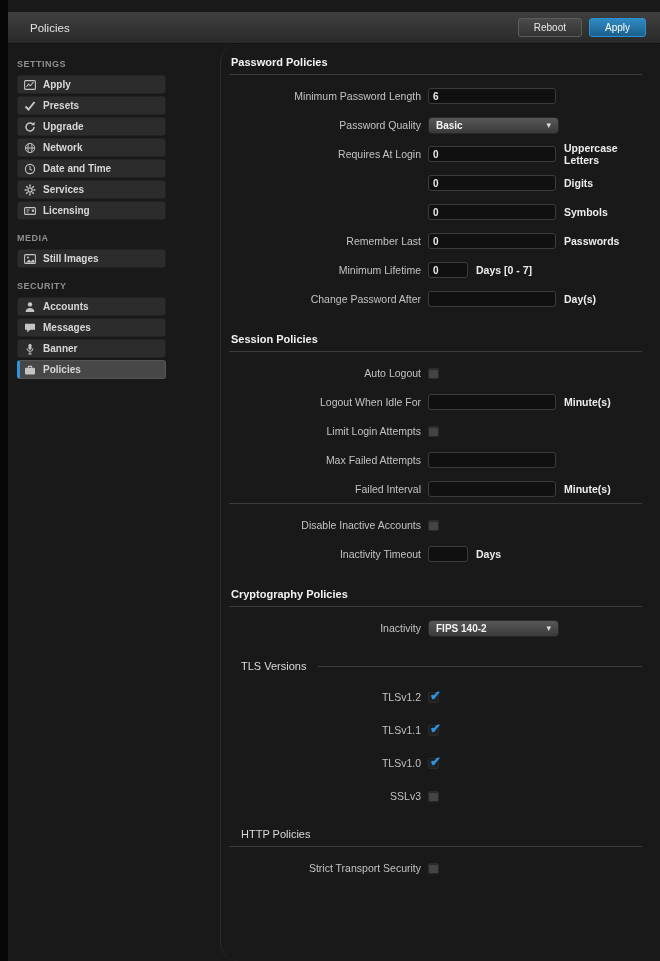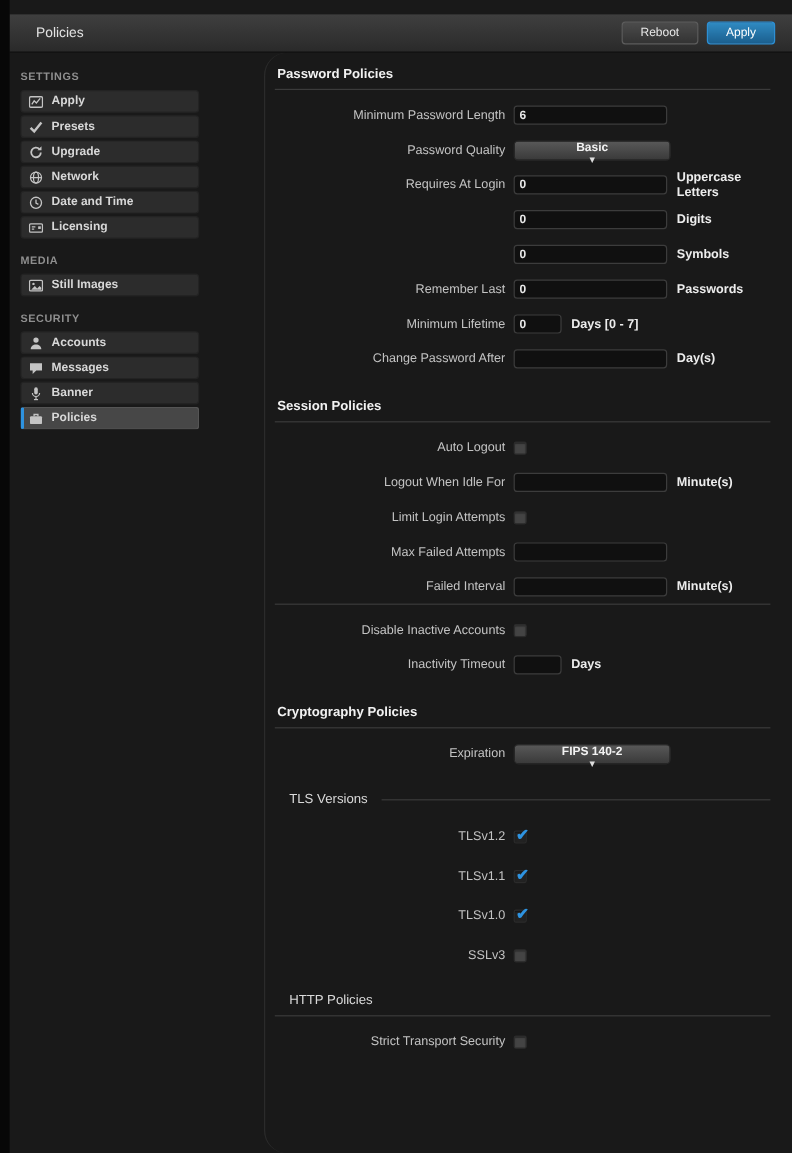--- a/index.html
+++ b/index.html
@@ -72,21 +72,21 @@
     color:#e9e9e9; font-size:10px; font-weight:bold;
     padding:0 4px; font-family:"Liberation Sans", sans-serif;
   }
   .tinput.small { width:40px; }
 
   .tselect {
     width:131px; height:17px;
     background:linear-gradient(#585858,#3a3a3a);
     border:1px solid #282828; border-radius:4px;
     display:flex; align-items:center; justify-content:space-between;
-    padding:0 7px; cursor:pointer;flex-direction:column;
+    padding:0 7px; cursor:pointer;
   }
   .tselect .val { font-size:10px; font-weight:bold; color:#f2f2f2; }
   .tselect .caret { font-size:9px; color:#ddd; line-height:9px; }
 
   .cbox {
     width:11px; height:11px; flex:none;
     background:#444; border:1px solid #2b2b2b; border-radius:2px;
     position:relative; cursor:pointer;
     box-shadow:inset 0 1px 1px rgba(0,0,0,.4);
   }
@@ -159,20 +159,31 @@
             <svg viewBox="0 0 12 12">
               <circle cx="6" cy="6" r="4.6" fill="none" stroke="currentColor" stroke-width="1.1"></circle>
               <path d="M6 3.2V6.2l2 1.1" fill="none" stroke="currentColor" stroke-width="1.1"></path>
             </svg>
           </span>
         <span class="lbl">Date and Time</span>
       </div>
       <div class="side-item">
         <span class="icn">
             <svg viewBox="0 0 12 12">
+              <circle cx="6" cy="6" r="2.1" fill="none" stroke="currentColor" stroke-width="1.3"></circle>
+              <g stroke="currentColor" stroke-width="1.5">
+                <path d="M6 .6v2.1M6 9.3v2.1M.6 6h2.1M9.3 6h2.1M2.2 2.2l1.5 1.5M8.3 8.3l1.5 1.5M9.8 2.2L8.3 3.7M3.7 8.3L2.2 9.8"></path>
+              </g>
+            </svg>
+          </span>
+        <span class="lbl">Services</span>
+      </div>
+      <div class="side-item">
+        <span class="icn">
+            <svg viewBox="0 0 12 12">
               <rect x="0.6" y="2.6" width="10.8" height="6.8" rx="1" fill="none" stroke="currentColor" stroke-width="1.1"></rect>
               <path d="M2.5 5h3M2.5 7h2" stroke="currentColor" stroke-width="1"></path>
               <rect x="7.8" y="4.6" width="2.2" height="2.2" fill="currentColor"></rect>
             </svg>
           </span>
         <span class="lbl">Licensing</span>
       </div>
 
       <div class="side-label">MEDIA</div>
 
@@ -320,21 +331,21 @@
       <div class="row">
         <label class="flabel">Inactivity Timeout</label>
         <input class="tinput small" value="" style="">
         <span class="suffix">Days</span>
       </div>
 
       <div class="sec-header">Cryptography Policies</div>
       <div class="hr"></div>
 
       <div class="row">
-        <label class="flabel">Expiration</label>
+        <label class="flabel">Inactivity</label>
         <div class="tselect">
           <span class="val">FIPS 140-2</span>
           <span class="caret">▾</span>
         </div>
       </div>
 
       <div class="subsec-inline">
         <span>TLS Versions</span>
         <span class="line"></span>
       </div>

